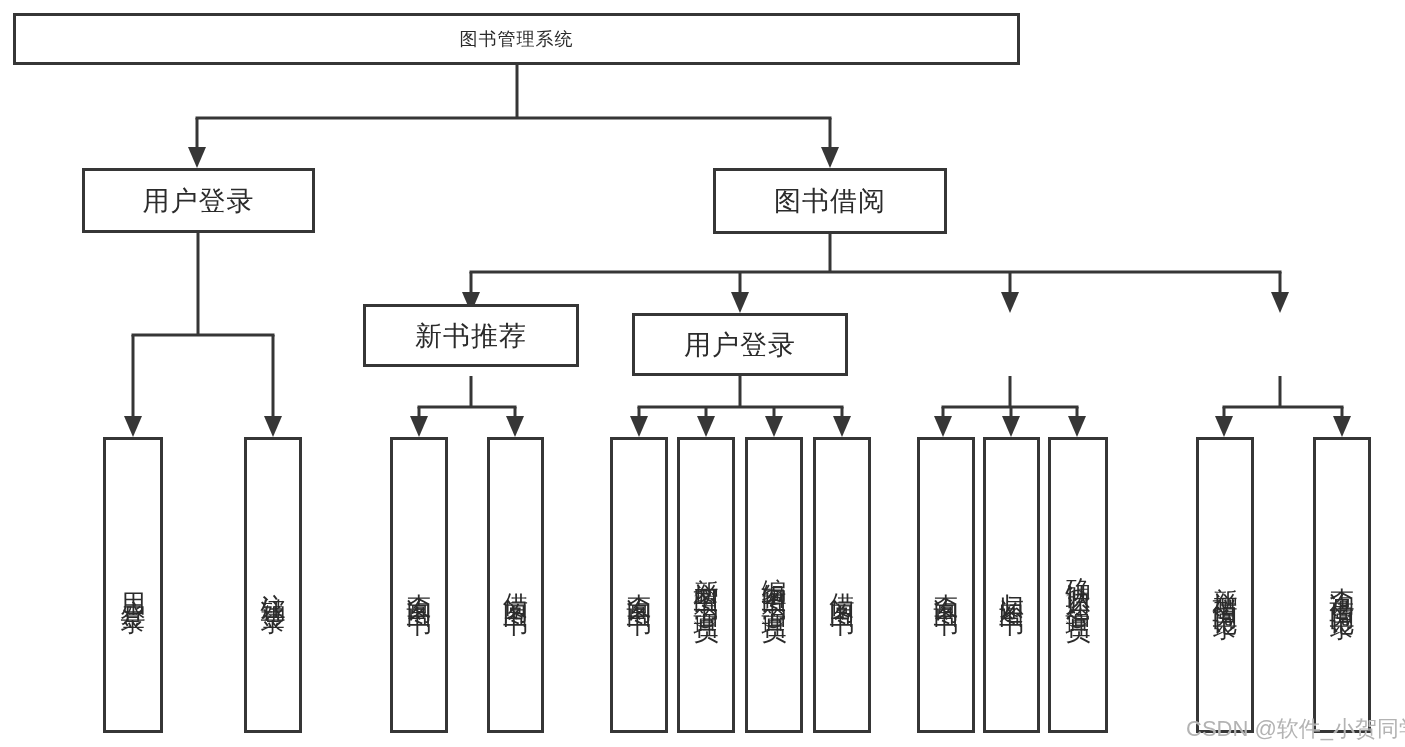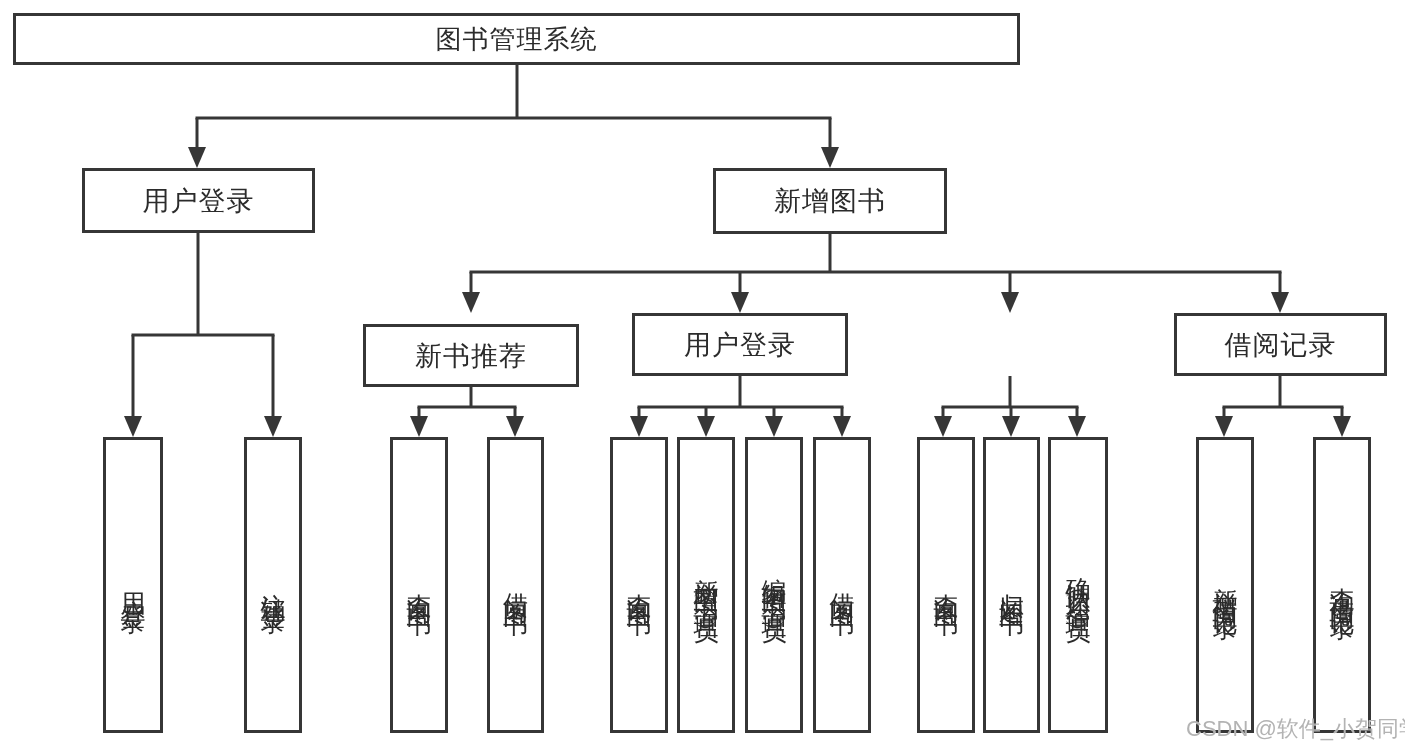--- a/index.html
+++ b/index.html
@@ -34,21 +34,21 @@
     display: flex;
     align-items: center;
     justify-content: center;
     color: var(--text);
   }
   .box.h span {
     font-size: 27px;
     letter-spacing: 1px;
     white-space: nowrap;
   }
-  .box.root span { font-size: 26px; }
+  .box.root span { font-size: 18px; }
   .box.v span {
     writing-mode: vertical-rl;
     text-orientation: mixed;
     font-size: 25px;
     letter-spacing: 6px;
     line-height: 1;
   }
   .watermark {
     position: absolute;
     left: 1186px; top: 714px;
@@ -141,32 +141,29 @@
   </svg>
 
   <div class="box h root" style="left:13px;top:13px;width:1007px;height:52px">
     <span>图书管理系统</span>
   </div>
 
   <div class="box h" style="left:82px;top:168px;width:233px;height:65px">
     <span>用户登录</span>
   </div>
   <div class="box h" style="left:713px;top:168px;width:234px;height:66px">
-    <span>新增图书</span>
-  </div>
-
-  <div class="box h" style="left:363px;top:324px;width:216px;height:63px">
+    <span>图书借阅</span>
+  </div>
+
+  <div class="box h" style="left:363px;top:304px;width:216px;height:63px">
     <span>新书推荐</span>
   </div>
   <div class="box h" style="left:632px;top:313px;width:216px;height:63px">
     <span>用户登录</span>
   </div>
-  <div class="box h" style="left:1174px;top:313px;width:213px;height:63px">
-    <span>借阅记录</span>
-  </div>
 
   <div class="box v" style="left:103px;top:437px;width:60px;height:296px">
     <span>用户登录</span>
   </div>
   <div class="box v" style="left:244px;top:437px;width:58px;height:296px">
     <span>注销登录</span>
   </div>
 
   <div class="box v" style="left:390px;top:437px;width:58px;height:296px">
     <span>查询图书</span>

